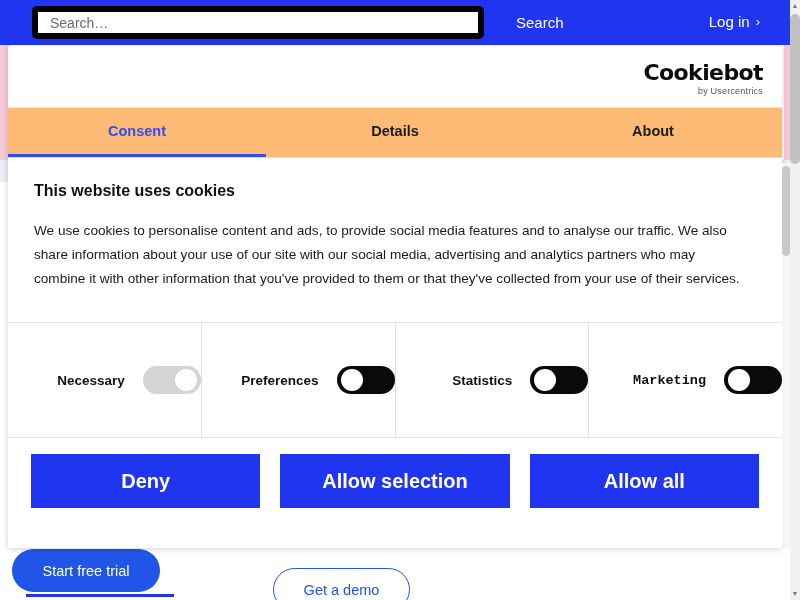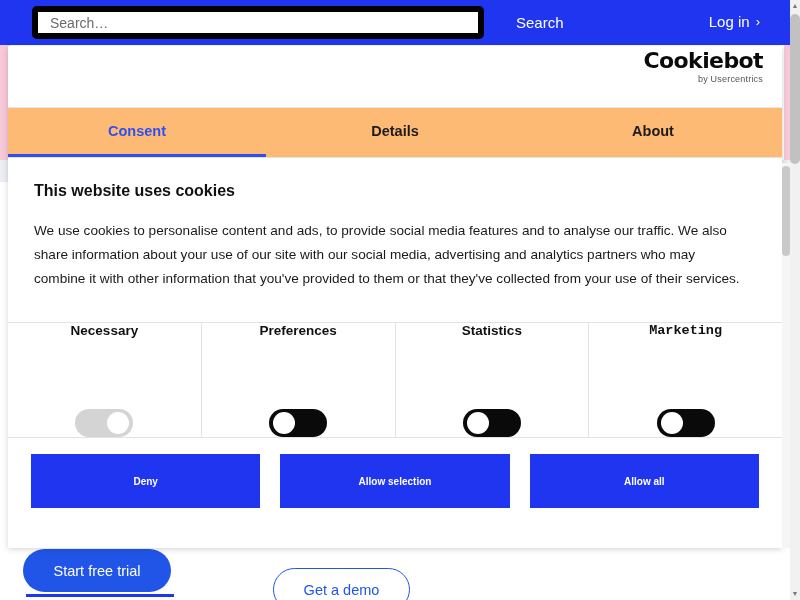--- a/index.html
+++ b/index.html
@@ -105,21 +105,21 @@
     left: 0;
     top: 160px;
     width: 790px;
     height: 22px;
     background: #eceef3;
   }
 
   
   .bg-cta-primary {
     position: absolute;
-    left: 23px;
+    left: 12px;
     top: 549px;
     width: 148px;
     height: 43px;
     background: #2155e8;
     color: #ffffff;
     border-radius: 22px;
     border: none;
     font-size: 14.5px;
     font-family: "Liberation Sans", sans-serif;
     cursor: pointer;
@@ -211,21 +211,21 @@
   }
 
   .cb-logo-row {
     height: 61px;
     position: relative;
     border-bottom: 1px solid #e6e6e6;
   }
   .cb-logo {
     position: absolute;
     right: 19px;
-    top: 4px;
+    top: 16px;
     text-align: right;
   }
   .cb-logo-main {
     font-family: "DejaVu Sans", sans-serif;
     font-size: 22px;
     font-weight: bold;
     color: #0b0b0b;
     letter-spacing: -0.6px;
     line-height: 22px;
   }
@@ -279,23 +279,23 @@
   .cb-categories {
     display: flex;
     border-top: 1px solid #e3e3e3;
     border-bottom: 1px solid #e3e3e3;
     margin-top: 19px;
     height: 114px;
   }
   .cb-cat {
     flex: 1;
     display: flex;
-    flex-direction: column;
+    flex-direction: row;
     align-items: center;
-    justify-content: space-between;
+    justify-content: flex-end;
     border-right: 1px solid #e3e3e3;
     gap: 18px;
   }
   .cb-cat:last-child { border-right: none; font-family: Liberation Mono, monospace; }
   .cb-cat-label {
     font-size: 13.5px;
     font-weight: bold;
     color: #111;
   }
 
@@ -330,21 +330,21 @@
     display: flex;
     gap: 20px;
     padding: 16px 23px 0 23px;
   }
   .cb-btn {
     flex: 1;
     height: 54px;
     background: #1f35f0;
     color: #ffffff;
     border: none;
-    font-size: 10px;
+    font-size: 20px;
     font-weight: bold;
     font-family: "Liberation Sans", sans-serif;
     cursor: pointer;
   }
 </style>
 </head>
 <body>
 
 <div id="page">
 

